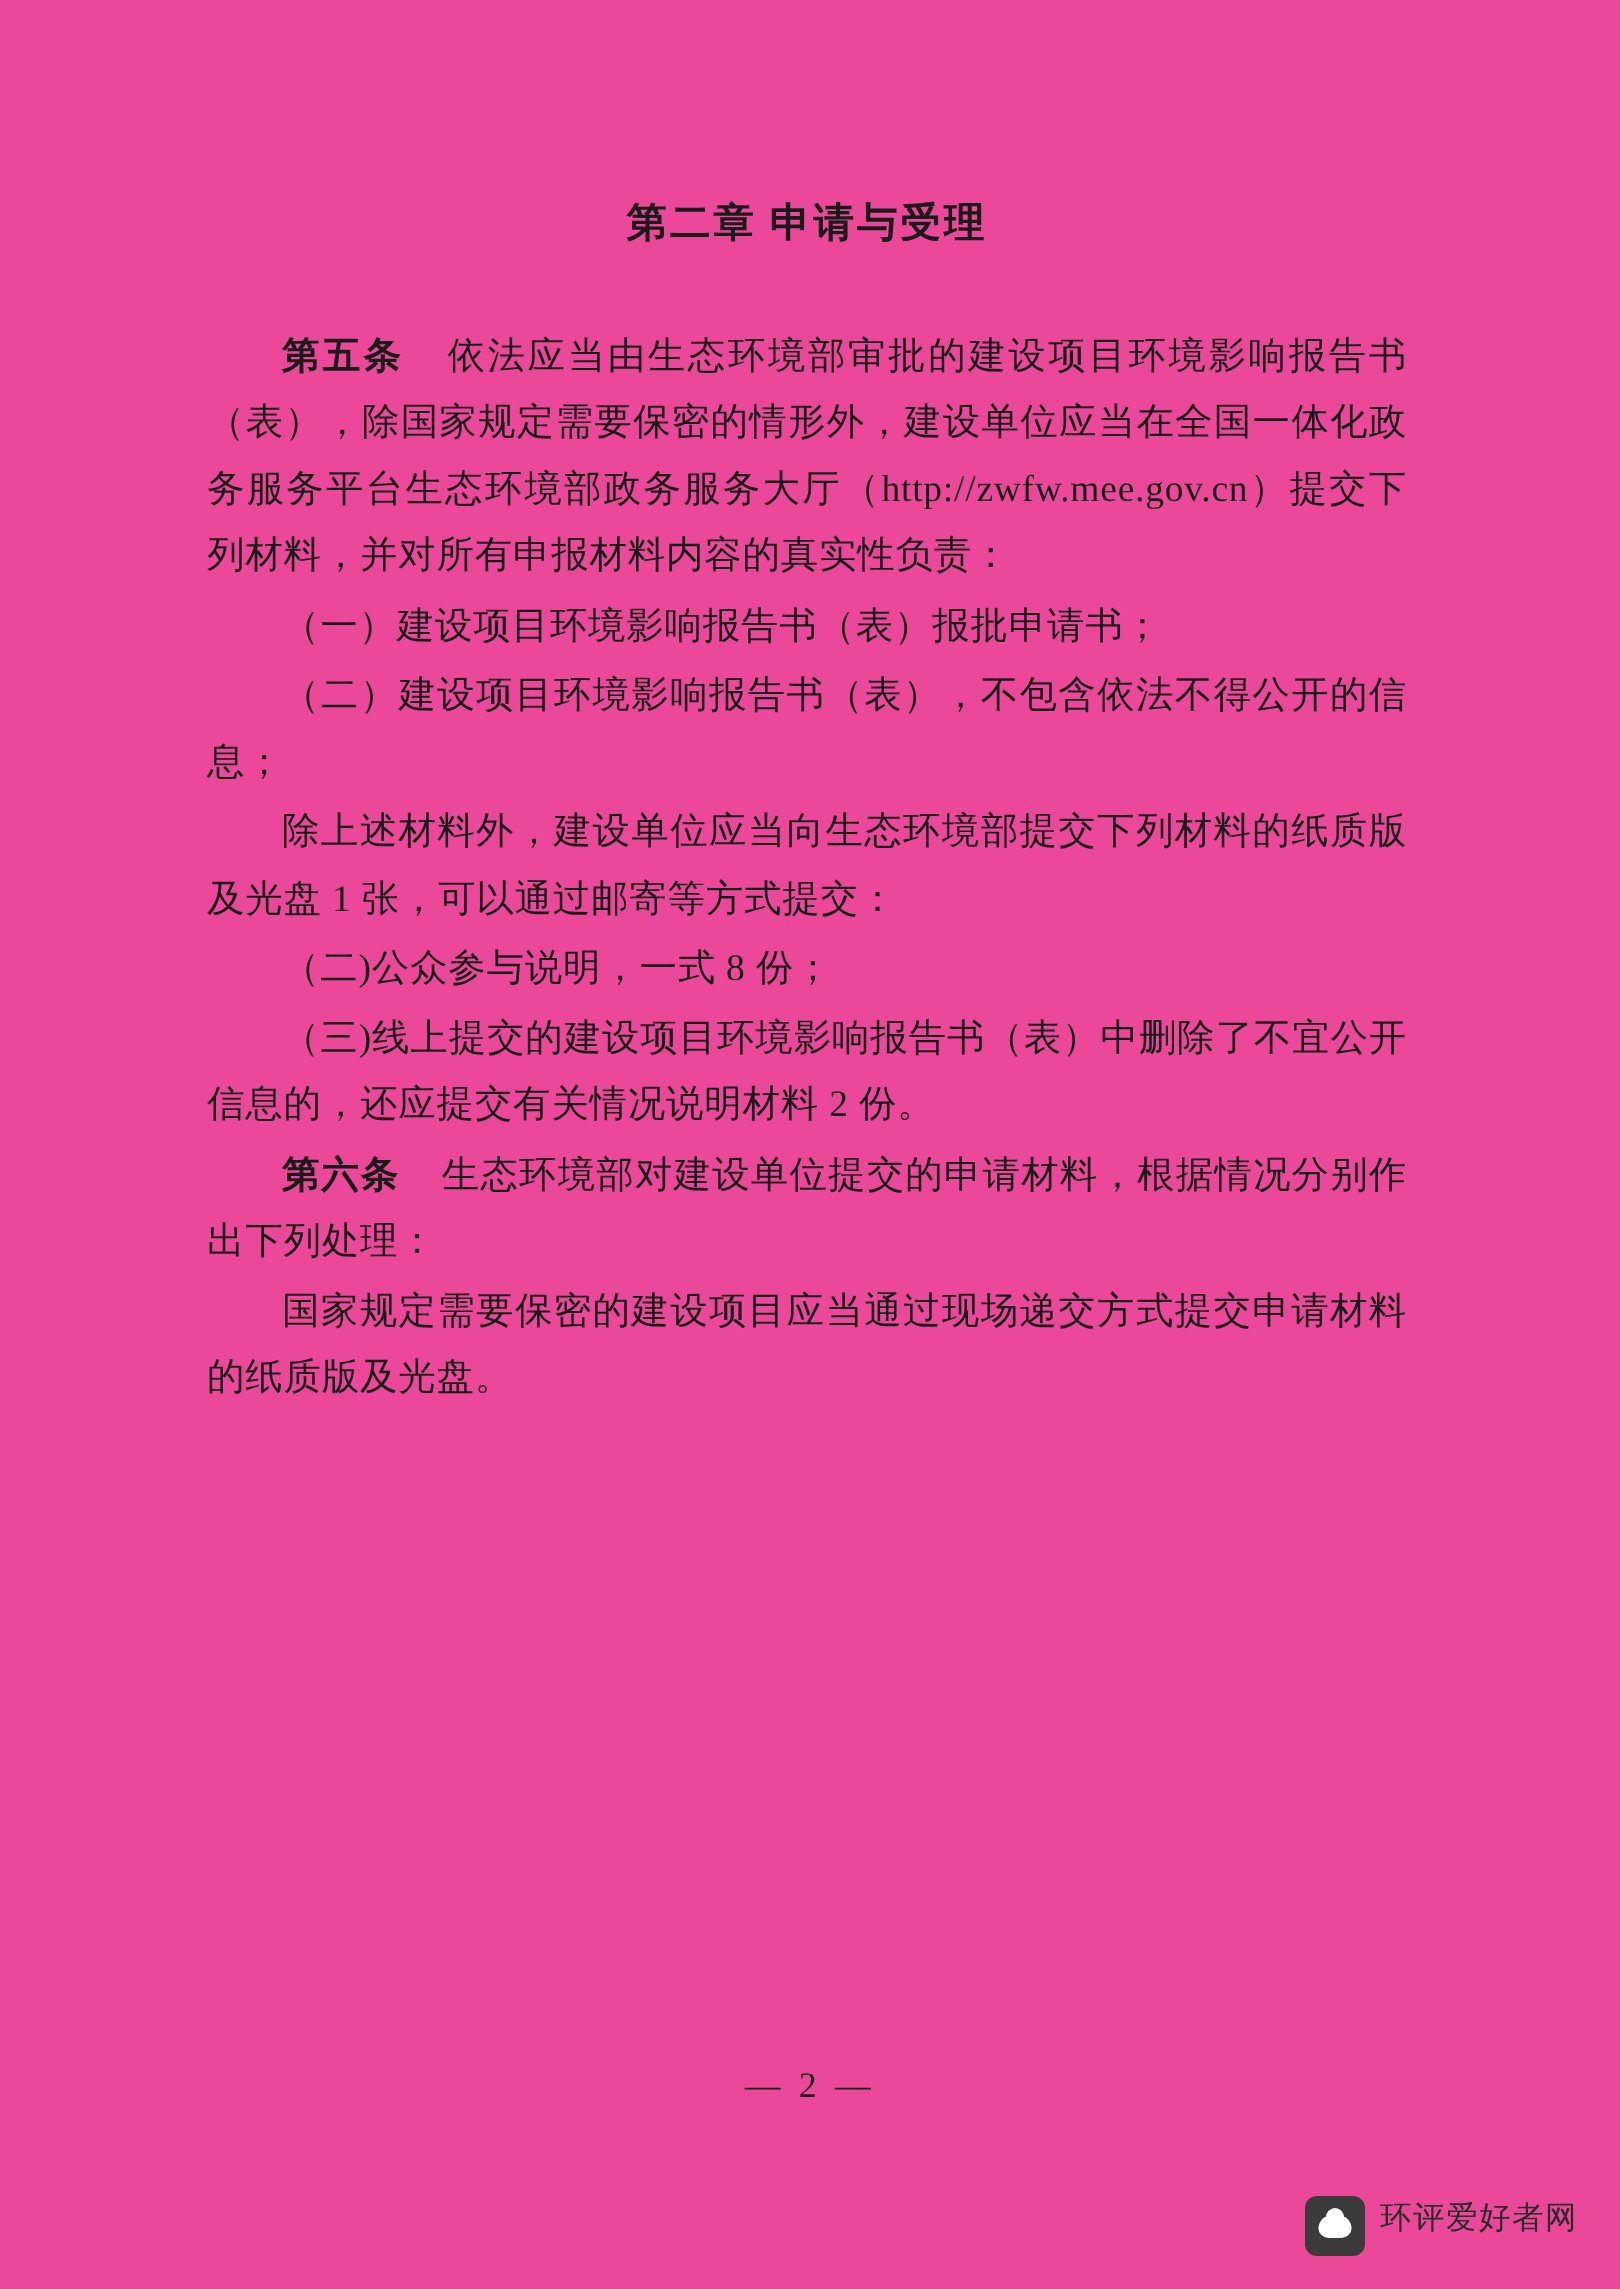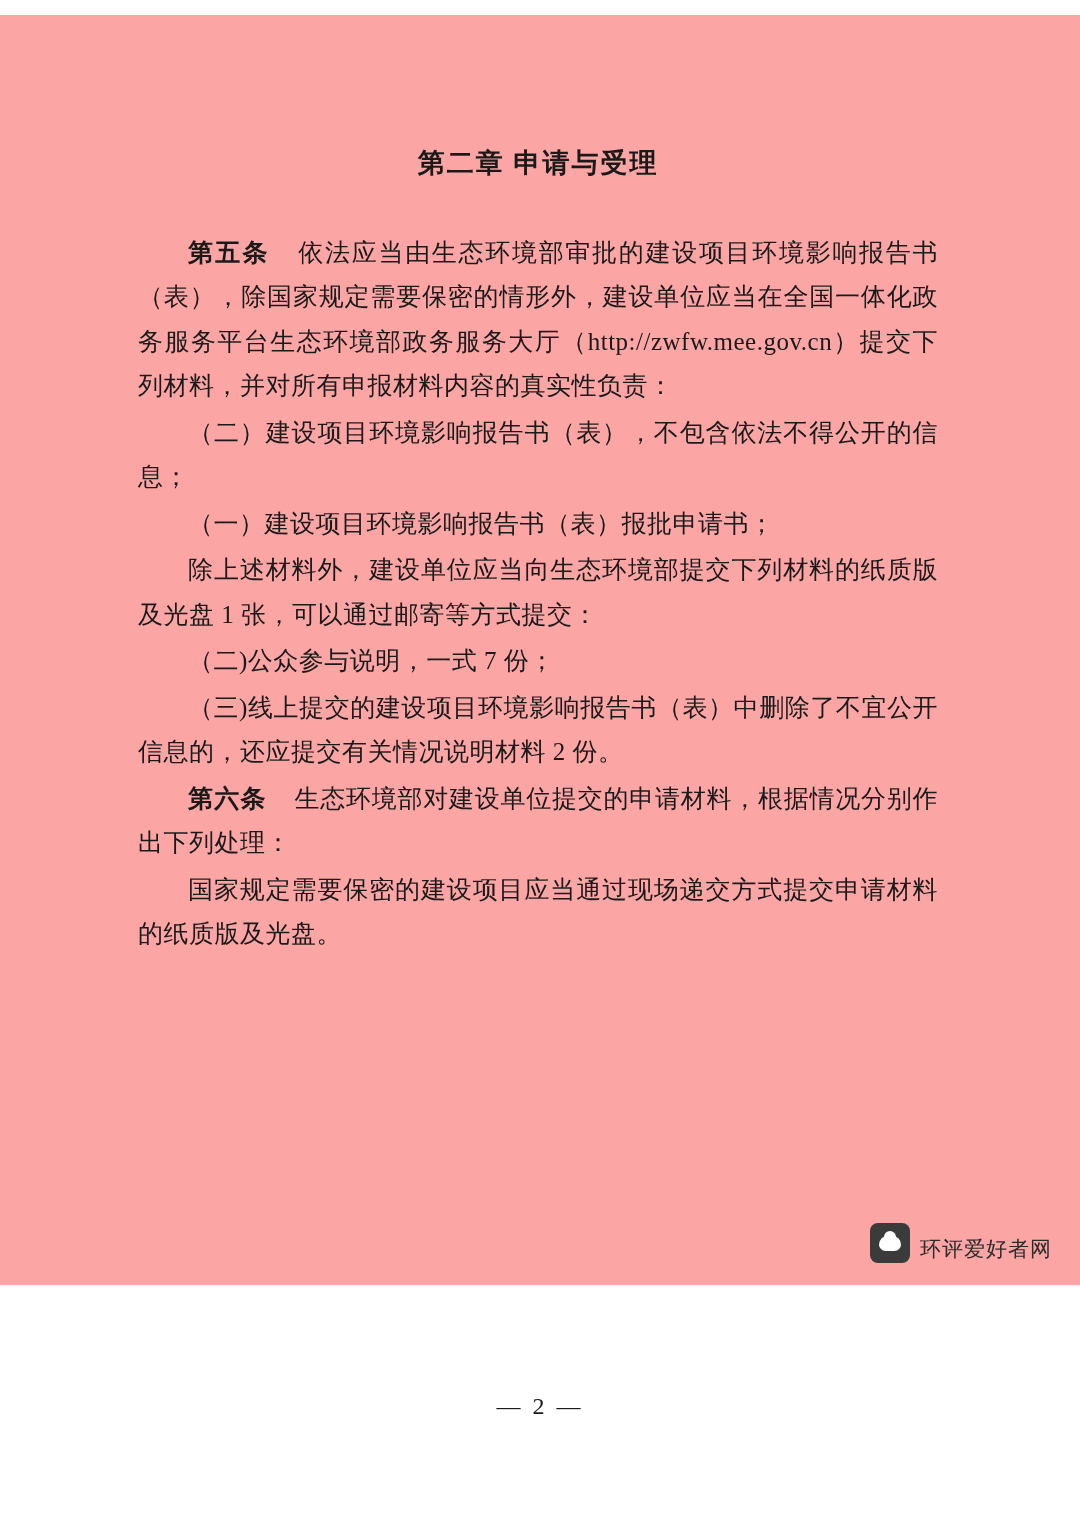--- a/index.html
+++ b/index.html
@@ -10,25 +10,25 @@
   body {
     width: 1080px;
     height: 1526px;
     position: relative;
     font-family: "Liberation Serif", "DejaVu Serif", serif;
     color: #1a1a1a;
     overflow: hidden;
   }
   .page {
     position: absolute;
-    top: 15px;
+    top: 0;
     left: 0;
     width: 1080px;
-    height: 1270px;
-    background: #fca5a5;
+    height: 1526px;
+    background: #ec4899;
   }
   .content {
     position: absolute;
     left: 138px;
     top: 130px;
     width: 800px;
   }
   .doc-title {
     text-align: center;
     font-size: 27px;
@@ -64,21 +64,21 @@
     text-align: center;
     font-size: 24px;
     letter-spacing: 3px;
     color: #1a1a1a;
   }
   .watermark {
     position: absolute;
     right: 28px;
     bottom: 22px;
     display: flex;
-    align-items: flex-end;
+    align-items: flex-start;
     gap: 10px;
     margin-left: 22px;
   }
   .wm-logo {
     width: 40px;
     height: 40px;
     border-radius: 8px;
     background: #3b3b3b;
     position: relative;
     flex: none;
@@ -114,29 +114,29 @@
 </head>
 <body>
 
 <div class="page">
   <div class="content">
 
     <h1 class="doc-title">第二章  申请与受理</h1>
 
     <p class="para indent"><span class="bold-label">第五条</span><span class="spacer-after"></span><span>依法应当由生态环境部审批的建设项目环境影响报告书（表），除国家规定需要保密的情形外，建设单位应当在全国一体化政务服务平台生态环境部政务服务大厅（http://zwfw.mee.gov.cn）提交下列材料，并对所有申报材料内容的真实性负责：</span></p>
 
+    <p class="para indent">（一）建设项目环境影响报告书（表）报批申请书；</p>
+
     <p class="para indent">（二）建设项目环境影响报告书（表），不包含依法不得公开的信息；</p>
-
-    <p class="para indent">（一）建设项目环境影响报告书（表）报批申请书；</p>
 
 
     <p class="para indent">除上述材料外，建设单位应当向生态环境部提交下列材料的纸质版及光盘 1 张，可以通过邮寄等方式提交：</p>
 
 
-    <p class="para indent">（二)公众参与说明，一式 7 份；</p>
+    <p class="para indent">（二)公众参与说明，一式 8 份；</p>
 
     <p class="para indent">（三)线上提交的建设项目环境影响报告书（表）中删除了不宜公开信息的，还应提交有关情况说明材料 2 份。</p>
 
     <p class="para indent"><span class="bold-label">第六条</span><span class="spacer-after"></span><span>生态环境部对建设单位提交的申请材料，根据情况分别作出下列处理：</span></p>
 
     <p class="para indent">国家规定需要保密的建设项目应当通过现场递交方式提交申请材料的纸质版及光盘。</p>
 
 
   </div>
 

